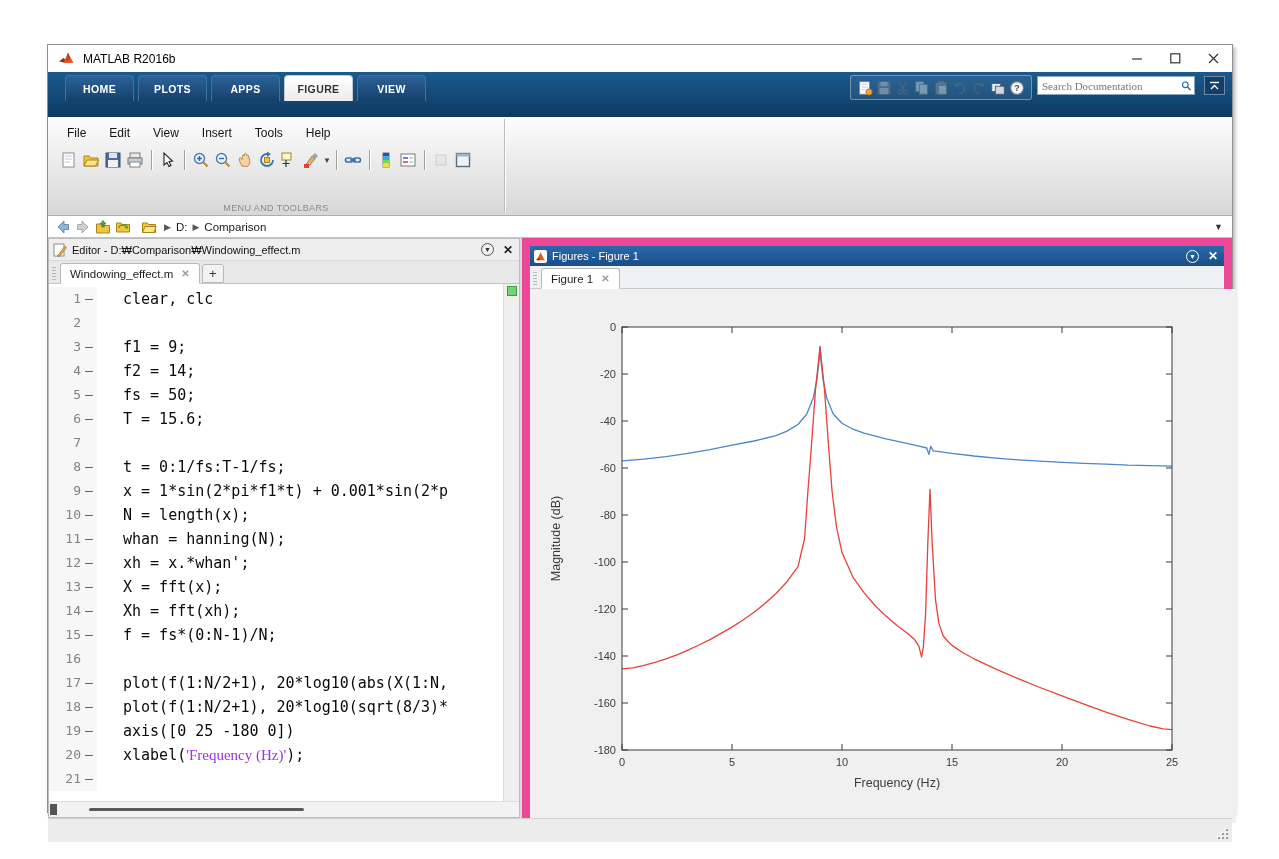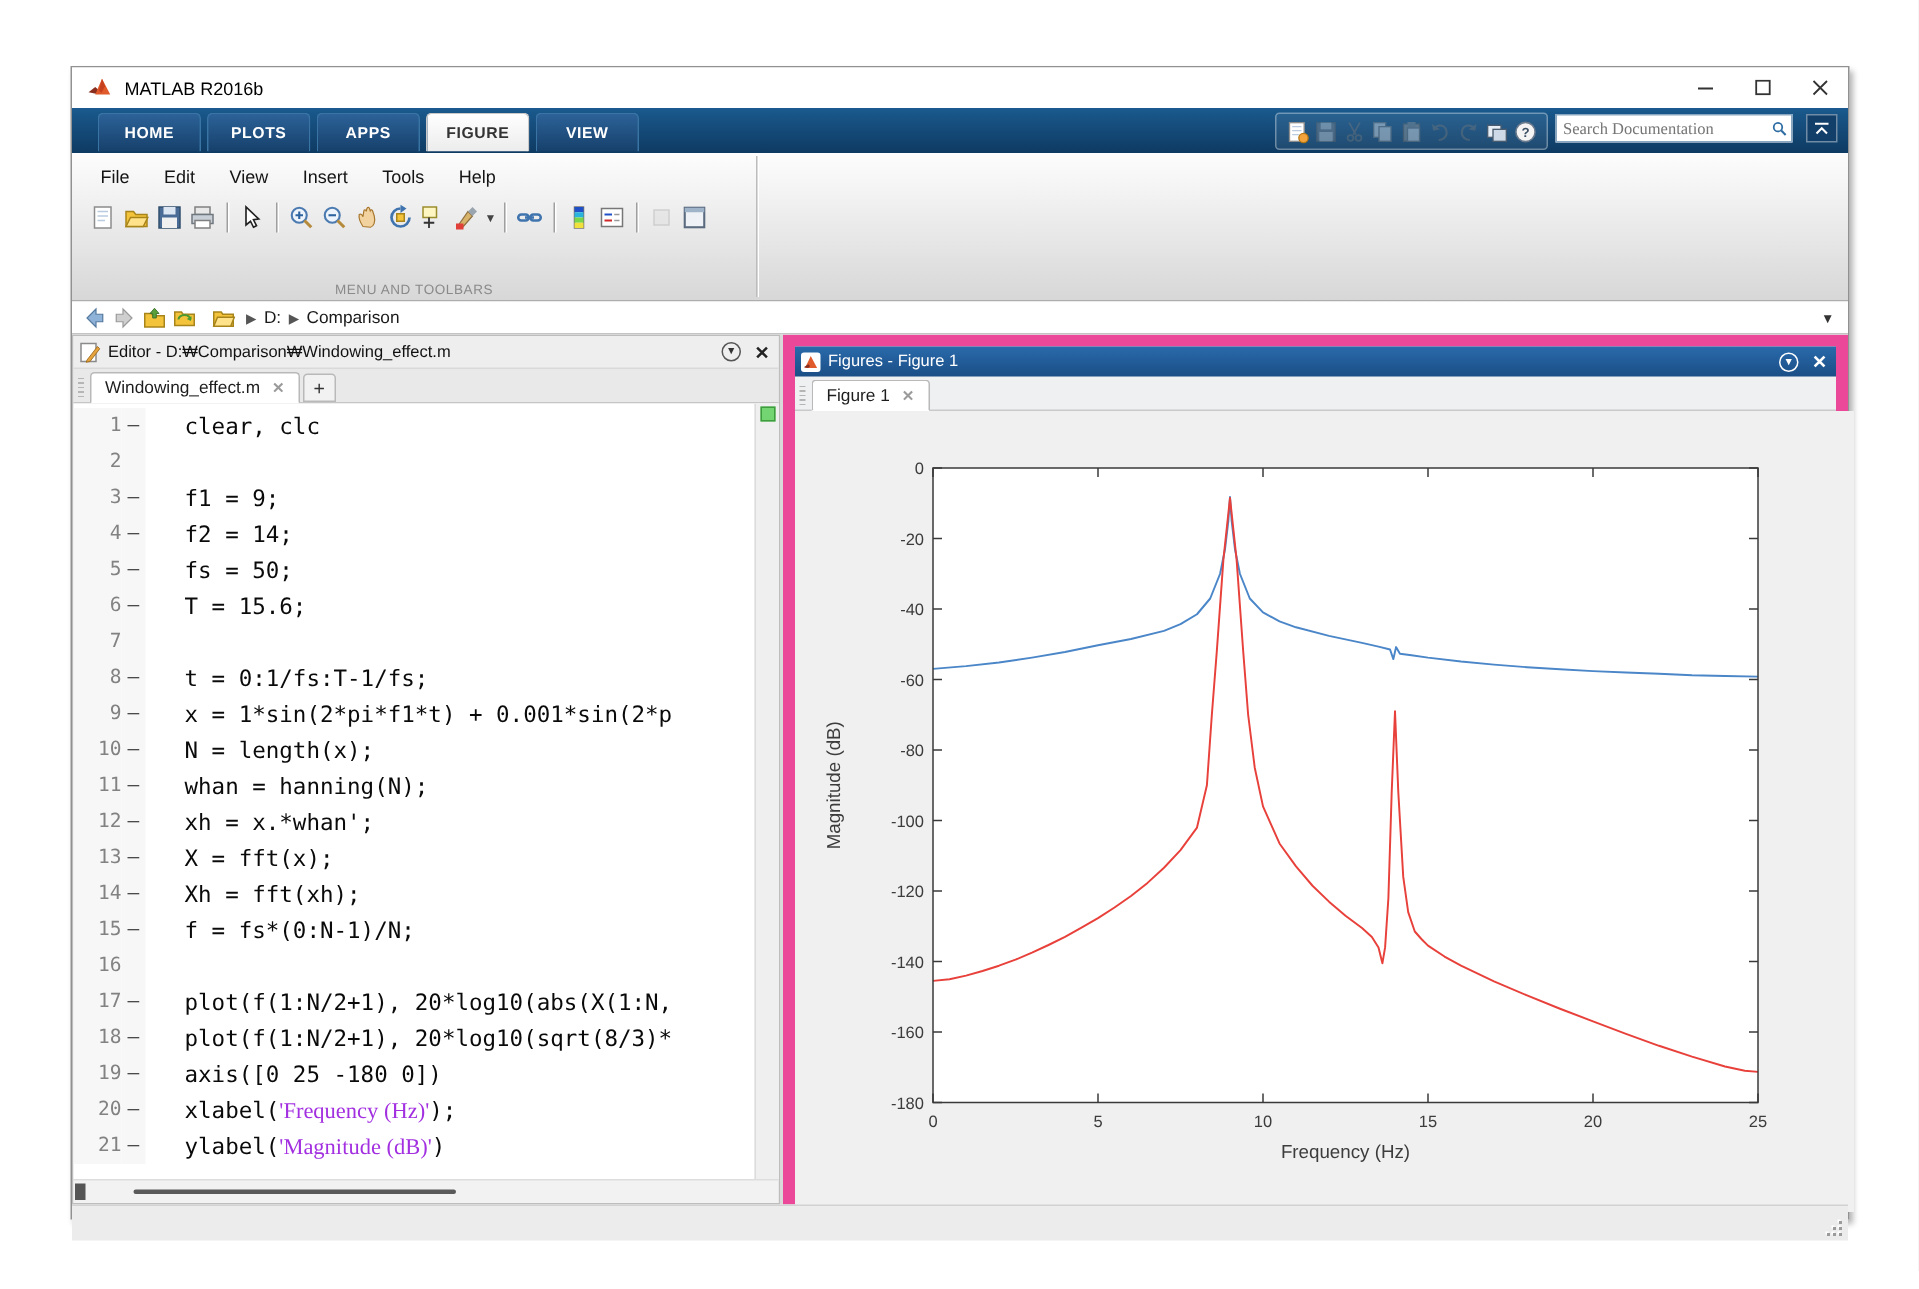--- a/index.html
+++ b/index.html
@@ -7,21 +7,21 @@
   .window{position:absolute;left:47px;top:44px;width:1186px;height:769px;background:#fff;
     border:1px solid #919191;box-shadow:2px 3px 4px rgba(0,0,0,.30);box-sizing:border-box;}
   
   .titlebar{height:27px;background:#fff;display:flex;align-items:center;position:relative;}
   .titlebar .logo{margin-left:10px;width:17px;height:17px;}
   .titlebar .title{margin-left:8px;font-size:12px;color:#000000;}
   .win-controls{position:absolute;right:0;top:0;height:27px;display:flex;}
   .win-btn{width:38px;height:27px;display:flex;align-items:center;justify-content:center;color:#333;font-size:13px;}
   .win-btn svg{display:block}
   
-  .tabstrip{height:30px;background:linear-gradient(180deg,#1a538220,#0000 ),#0f3e68;
+  .tabstrip{height:45px;background:linear-gradient(180deg,#1a538220,#0000 ),#0f3e68;
     background:linear-gradient(180deg,#1a5a8e,#0e3a62);position:relative;display:flex;}
   .rtab{margin-top:3px;margin-left:4px;height:26px;width:69px;border-radius:4px 4px 0 0;
     background:linear-gradient(180deg,#2c6298,#16406b);border:1px solid #3a74a5;border-bottom:none;
     color:#fff;font-size:10.5px;font-weight:bold;letter-spacing:.4px;display:flex;align-items:center;justify-content:center;box-sizing:border-box;}
   .rtab:first-child{margin-left:17px;}
   .rtab.active{background:linear-gradient(180deg,#ffffff,#ececec);color:#333;border-color:#c9c9c9;}
   .qa-strip{position:absolute;right:200px;top:3px;height:21px;display:flex;align-items:center;gap:3px;
     padding:1px 6px;border:1px solid rgba(255,255,255,.35);border-radius:3px;background:rgba(255,255,255,.07);}
   .qa-strip .icon{width:16px;height:16px;}
   .icon.dim{opacity:.38;filter:grayscale(85%);}
@@ -350,21 +350,21 @@
             <div class="code-line"><span class="ln">11</span><span class="dash">–</span><span class="code-text"><span>whan = hanning(N);</span></span></div>
             <div class="code-line"><span class="ln">12</span><span class="dash">–</span><span class="code-text"><span>xh = x.*whan';</span></span></div>
             <div class="code-line"><span class="ln">13</span><span class="dash">–</span><span class="code-text"><span>X = fft(x);</span></span></div>
             <div class="code-line"><span class="ln">14</span><span class="dash">–</span><span class="code-text"><span>Xh = fft(xh);</span></span></div>
             <div class="code-line"><span class="ln">15</span><span class="dash">–</span><span class="code-text"><span>f = fs*(0:N-1)/N;</span></span></div>
             <div class="code-line"><span class="ln">16</span><span class="dash"></span><span class="code-text"></span></div>
             <div class="code-line"><span class="ln">17</span><span class="dash">–</span><span class="code-text"><span>plot(f(1:N/2+1), 20*log10(abs(X(1:N,</span></span></div>
             <div class="code-line"><span class="ln">18</span><span class="dash">–</span><span class="code-text"><span>plot(f(1:N/2+1), 20*log10(sqrt(8/3)*</span></span></div>
             <div class="code-line"><span class="ln">19</span><span class="dash">–</span><span class="code-text"><span>axis([0 25 -180 0])</span></span></div>
             <div class="code-line"><span class="ln">20</span><span class="dash">–</span><span class="code-text"><span>xlabel(</span><span class="seg-str">'Frequency (Hz)'</span><span>);</span></span></div>
-            <div class="code-line"><span class="ln">21</span><span class="dash">–</span><span class="code-text"><span>ylabel(</span><span class="seg-str">'Magnitude (dB)'</span><span>)</span></span></div>
+            <div class="code-line"><span class="ln">21</span><span class="dash">–</span></div>
           </div>
         <div class="msgbar">
           <div class="lint-ok"></div>
         </div>
       </div>
       <div class="hscroll">
         <div class="hblock"></div>
         <div class="hthumb"></div>
       </div>
     </div>

